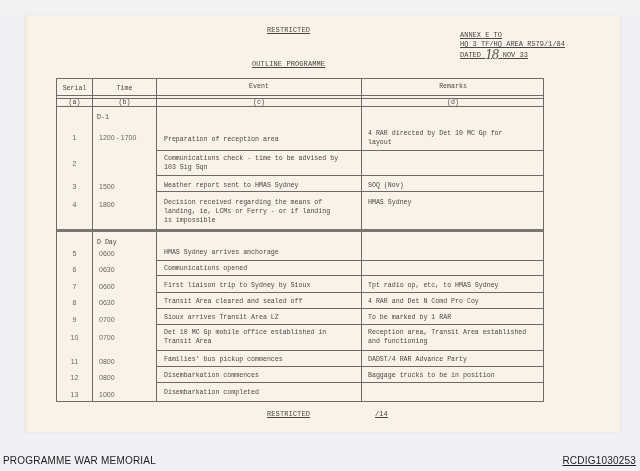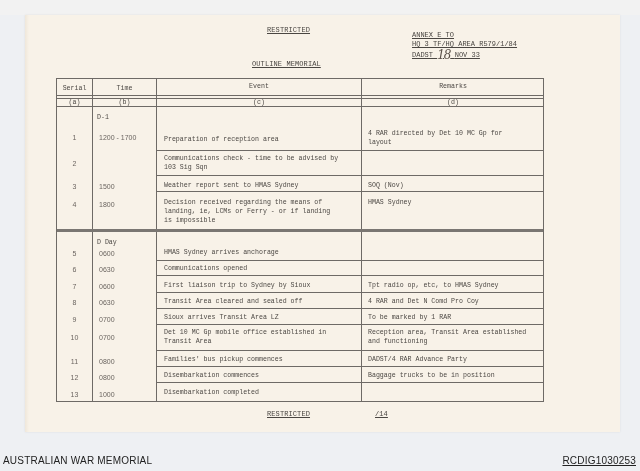--- a/index.html
+++ b/index.html
@@ -49,31 +49,31 @@
 </style>
 </head>
 <body>
 
 <div class="top-strip"></div>
 
 <div class="paper"></div>
 
 <div class="abs hdr-text ul" style="left:267px; top:26px;">RESTRICTED</div>
 
-<div class="abs annex" style="left:412px; top:31px;">
+<div class="abs annex" style="left:460px; top:31px;">
   <div class="ul">ANNEX E TO</div>
   <div class="ul">HQ 3 TF/HQ AREA R579/1/84</div>
   <div class="ul">
-    <span>DADST</span>
+    <span>DATED</span>
     <span class="hand">18</span>
     <span>NOV 33</span>
   </div>
 </div>
 
-<div class="abs hdr-text ul" style="left:252px; top:60px;">OUTLINE MEMORIAL</div>
+<div class="abs hdr-text ul" style="left:252px; top:60px;">OUTLINE PROGRAMME</div>
 
 <div class="tbl">
 
   <div class="vline" style="left:35px;"></div>
   <div class="vline" style="left:99px;"></div>
   <div class="vline" style="left:304px;"></div>
 
   <div class="hline" style="left:0; right:0; top:16px;"></div>
   <div class="hline" style="left:0; right:0; top:19px;"></div>
   <div class="hline" style="left:0; right:0; top:27px;"></div>
@@ -168,14 +168,14 @@
   <div class="hline" style="left:99px; right:0; top:303px;"></div>
 
   <div class="cell num center" style="left:0; width:35px; top:311px;">13</div>
   <div class="cell num" style="left:42px; top:311px;">1000</div>
   <div class="cell" style="left:107px; top:309px;">Disembarkation completed</div>
 </div>
 
 <div class="abs hdr-text ul" style="left:267px; top:410px;">RESTRICTED</div>
 <div class="abs hdr-text" style="left:375px; top:410px;">/14</div>
 
-<div class="footer" style="left:3px;">AUSTRALIAN WAR MEMORIAL</div>
+<div class="footer" style="left:3px;">PROGRAMME WAR MEMORIAL</div>
 <div class="footer" style="right:4px;text-decoration:underline;">RCDIG1030253</div>
 
 </body></html>

